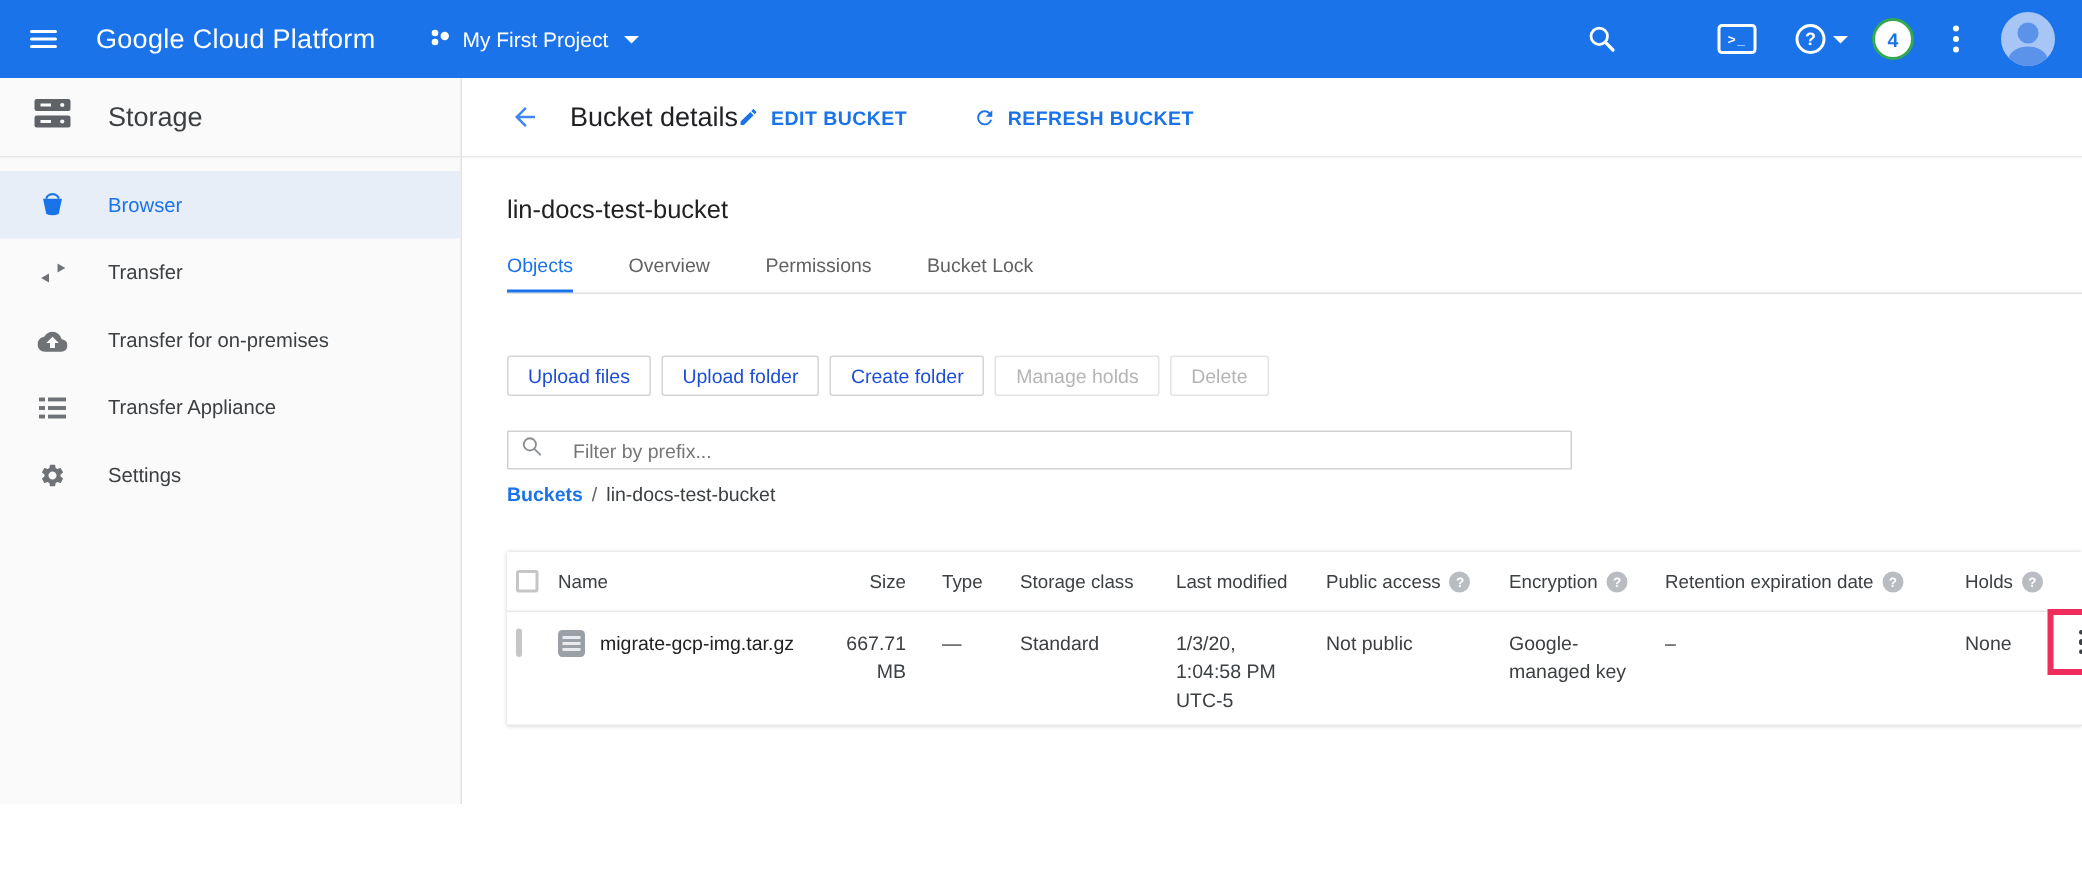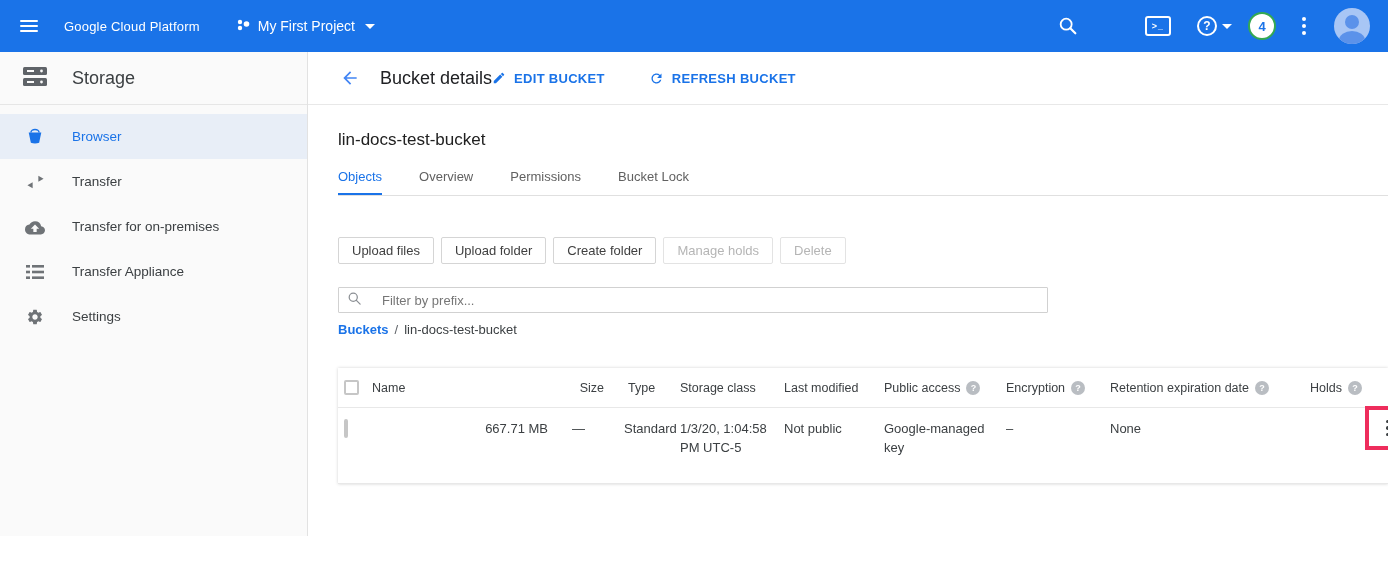--- a/index.html
+++ b/index.html
@@ -3,21 +3,21 @@
 <meta charset="utf-8">
 <style>
   * { box-sizing: border-box; margin: 0; padding: 0; }
   html,body { width:1388px; height:579px; background:#fff;
     font-family:"Liberation Sans","DejaVu Sans",sans-serif; color:#3c4043; overflow:hidden; }
 
   
   .topbar { height:52px; background:#1a73e8; display:flex; align-items:center; color:#fff; }
   .hamburger { width:58px; display:flex; flex-direction:column; align-items:center; gap:3px; cursor:pointer; }
   .hamburger span { display:block; width:18px; height:2px; background:#fff; border-radius:1px; }
-  .brand { font-size:13px; letter-spacing:.2px; margin-left:6px; white-space:nowrap; }
+  .brand { font-size:18px; letter-spacing:.2px; margin-left:6px; white-space:nowrap; }
   .project-picker { display:flex; align-items:center; gap:8px; margin-left:36px; font-size:14px; cursor:pointer; }
   .caret-down { width:0; height:0; border-left:5px solid transparent; border-right:5px solid transparent; border-top:5px solid #fff; margin-left:2px; }
   .topbar-right { margin-left:auto; display:flex; align-items:center; padding-right:18px; }
   .tb-icon { display:flex; align-items:center; justify-content:center; cursor:pointer; }
   .icon-search-white { margin-right:66px; }
   .icon-shell { width:26px; height:20px; border:2px solid #fff; border-radius:3px; margin-right:26px;
     display:flex; align-items:center; justify-content:center; font-size:9px; font-weight:bold; }
   .icon-shell::after { content:">_"; color:#fff; letter-spacing:1px; }
   .help-group { display:flex; align-items:center; margin-right:16px; }
   .icon-help { width:20px; height:20px; border:2px solid #fff; border-radius:50%;
@@ -54,21 +54,21 @@
 
   .content { padding-left:30px; }
   .bucket-name { margin-top:25px; font-size:17px; color:#212121; }
   .tabs { margin-top:19px; display:flex; gap:37px; font-size:13px; color:#616161; }
   .tab { padding-bottom:9px; cursor:pointer; }
   .tab.active { color:#1a73e8; border-bottom:2px solid #1a73e8; }
   .rule { width:1050px; height:1px; background:#e0e0e0; }
 
   .toolbar { margin-top:41px; display:flex; gap:7px; }
   .btn { background:#fff; border:1px solid #d5d5d5; border-radius:2px; padding:5px 13px; font-size:13px;
-    color:#404040; cursor:pointer; white-space:nowrap; }
+    color:#1d4ed8; cursor:pointer; white-space:nowrap; }
   .btn.disabled { color:#b5b5b5; border-color:#e3e3e3; cursor:default; }
 
   .filter-box { margin-top:23px; width:710px; height:26px; border:1px solid #d1d1d1; border-radius:1px;
     display:flex; align-items:center; padding-left:8px; gap:20px; background:#fff; }
   .filter-box input { border:none; outline:none; flex:1; font-size:13px; color:#3c4043; font-family:inherit; background:transparent; }
   .filter-box input::placeholder { color:#767676; }
 
   .breadcrumb { margin-top:9px; font-size:13px; display:flex; gap:6px; align-items:center; }
   .crumb-link { color:#1a73e8; cursor:pointer;font-weight:bold; }
   .crumb-sep { color:#5f6368; }
@@ -291,20 +291,28 @@
           </span>
           <span class="th">
             <span>Holds</span>
               <span class="help-q"></span>
           </span>
           <span class="th no-pad"></span>
         </div>
 
         <div class="tgrid trow">
           <span class="td cb"><span class="checkbox"></span></span>
+          <span class="td name-cell">
+            <span class="file-icon">
+                <i></i>
+                <i></i>
+                <i></i>
+              </span>
+            <span>migrate-gcp-img.tar.gz</span>
+          </span>
           <span class="td right">667.71 MB</span>
           <span class="td" style="padding-left:12px">—</span>
           <span class="td">Standard</span>
           <span class="td">1/3/20, 1:04:58 PM UTC-5</span>
           <span class="td">Not public</span>
           <span class="td">Google-managed key</span>
           <span class="td">–</span>
           <span class="td">None</span>
           <span class="td"></span>
           <span class="menu-highlight">

